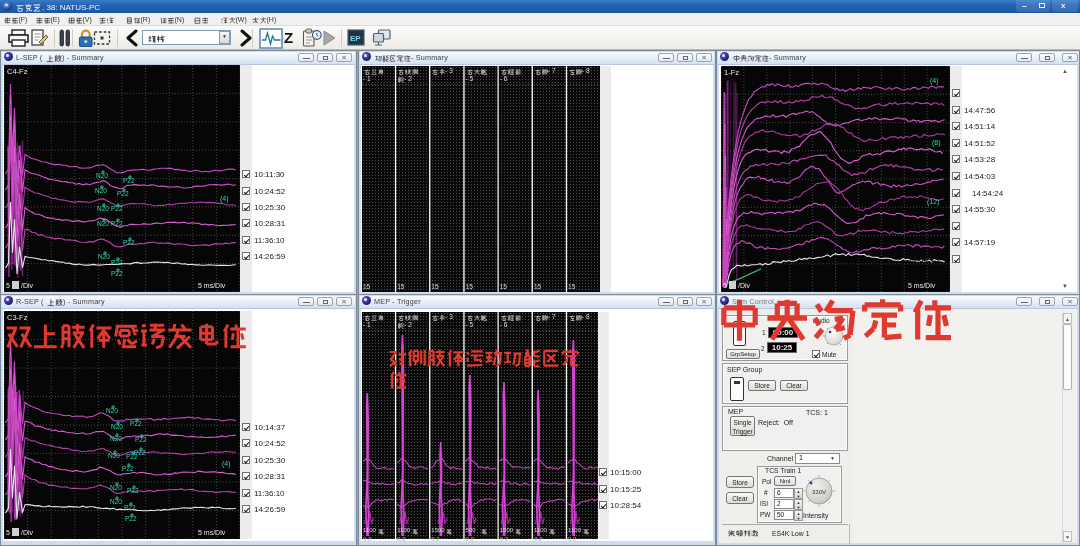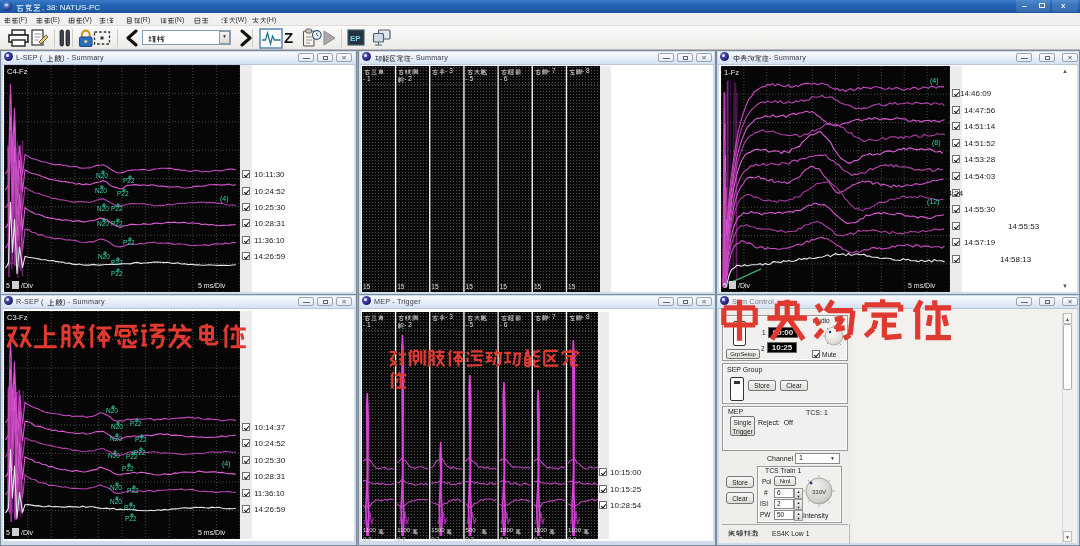--- a/index.html
+++ b/index.html
@@ -728,41 +728,41 @@
     <text x="211" y="79" font-size="7" fill="#35d8b0" font-family="Liberation Sans">(8)</text>
     <text x="206" y="138" font-size="7" fill="#35d8b0" font-family="Liberation Sans">(12)</text>
     <text x="3" y="9" font-size="7.5" fill="#e8e8e8" font-family="Liberation Sans">1-Fz</text>
     <text x="187" y="222" font-size="7" fill="#e8e8e8" font-family="Liberation Sans">5 ms/Div</text>
     <text x="2" y="222" font-size="7" fill="#e8e8e8" font-family="Liberation Sans">5</text>
     <rect x="8" y="215" width="7" height="8" fill="#cfcfcf"></rect>
     <text x="17" y="222" font-size="7" fill="#e8e8e8" font-family="Liberation Sans">/Div</text>
   </svg>
 <div class="abs" style="left:950px;top:66px;width:12px;height:226px;background:#ececec"></div>
 <div class="chk" style="left:952px;top:89px"></div>
-<div class="ts" style="left:960px;top:89px">14:46:09</div>
+<div class="ts" style="left:911px;top:89px">14:46:09</div>
 <div class="chk" style="left:952px;top:106px"></div>
 <div class="ts" style="left:964px;top:106px">14:47:56</div>
 <div class="chk" style="left:952px;top:122px"></div>
 <div class="ts" style="left:964px;top:122px">14:51:14</div>
 <div class="chk" style="left:952px;top:139px"></div>
 <div class="ts" style="left:964px;top:139px">14:51:52</div>
 <div class="chk" style="left:952px;top:155px"></div>
 <div class="ts" style="left:964px;top:155px">14:53:28</div>
 <div class="chk" style="left:952px;top:172px"></div>
 <div class="ts" style="left:964px;top:172px">14:54:03</div>
 <div class="chk" style="left:952px;top:189px"></div>
-<div class="ts" style="left:932px;top:189px">14:54:24</div>
+<div class="ts" style="left:972px;top:189px">14:54:24</div>
 <div class="chk" style="left:952px;top:205px"></div>
 <div class="ts" style="left:964px;top:205px">14:55:30</div>
 <div class="chk" style="left:952px;top:222px"></div>
-<div class="ts" style="left:1008px;top:222px">14:55:53</div>
+<div class="ts" style="left:912px;top:222px">14:55:53</div>
 <div class="chk" style="left:952px;top:238px"></div>
 <div class="ts" style="left:964px;top:238px">14:57:19</div>
 <div class="chk" style="left:952px;top:255px"></div>
-<div class="ts" style="left:1000px;top:255px">14:58:13</div>
+<div class="ts" style="left:908px;top:255px">14:58:13</div>
 <div class="abs" style="left:1062px;top:68px;font-size:6px;color:#555">▲</div>
 <div class="abs" style="left:1062px;top:283px;font-size:6px;color:#555">▼</div>
 <div class="win" style="left:716px;top:294px;width:364px;height:252px">
     <div class="tb"></div>
   </div>
 <div class="abs" style="left:719px;top:309px;width:358px;height:234px;background:#f2f1ee"></div>
 <div class="abs" style="left:719px;top:309px;width:134px;height:234px;background:#efeeea"></div>
 <div class="wico" style="left:720px;top:296px"></div>
 <div class="tbt" style="left:732px;top:296.5px;color:#777">Stim Control</div>
 <div class="wbtn" style="left:1016px;top:297px;position:absolute">

